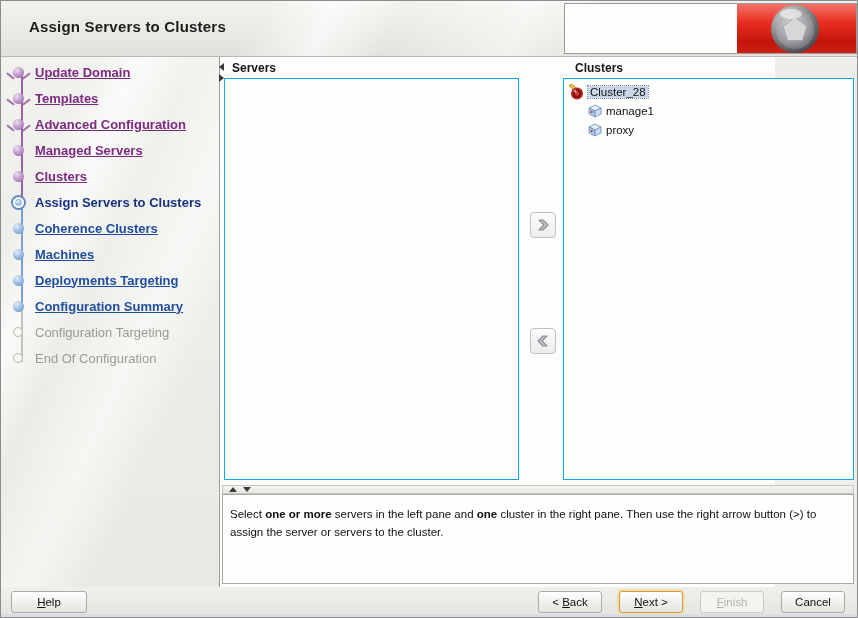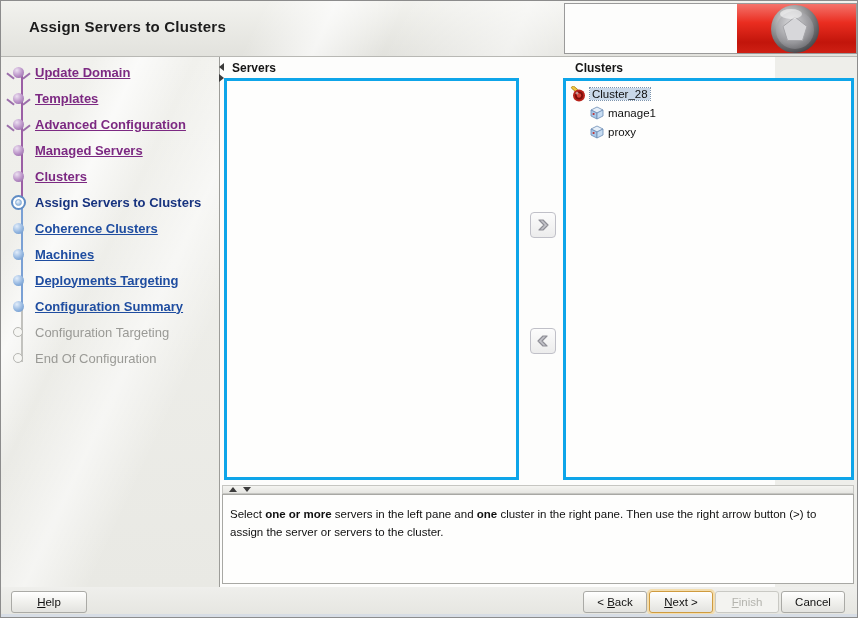--- a/index.html
+++ b/index.html
@@ -76,21 +76,21 @@
     position:absolute; left:218px; top:56px; width:556px; height:530px;
     background:#fdfdfc; border-left:1px solid #9d9d99;
   }
   .collapse-arrows { position:absolute; left:-1px; top:3px; width:5px; }
   .tri-left, .tri-right { width:0; height:0; margin:3px 0; }
   .tri-left  { border-top:4px solid transparent; border-bottom:4px solid transparent; border-right:5px solid #3c3c3c; }
   .tri-right { border-top:4px solid transparent; border-bottom:4px solid transparent; border-left:5px solid #3c3c3c; }
   .pane-label { position:absolute; font-size:12px; font-weight:bold; color:#151515; }
   #servers-label  { left:12px;  top:4px; }
   #clusters-label { left:355px; top:4px; }
-  .list-pane { position:absolute; top:21px; height:402px; background:#fefefd; border:3px solid #0ea5e9; }
+  .list-pane { position:absolute; top:21px; height:402px; background:#fefefd; border:1px solid #0ea5e9; }
   #servers-pane  { left:4px;   width:295px; }
   #clusters-pane { left:343px; width:291px; }
 
   
   #cluster-tree { padding:3px 2px; }
   .tree-row { display:flex; align-items:center; height:19px; font-size:11.5px; color:#101010; cursor:default; }
   .tree-row .ico { margin-right:4px; display:flex; }
   .tree-root { padding-left:2px; }
   .tree-child { padding-left:22px; }
   .sel { background:#c9d8e9; outline:1px dotted #7c94ae; padding:0 2px; }
@@ -131,21 +131,21 @@
   .btn {
     height:22px; min-width:64px; padding:0 2px;
     border:1px solid #aaaaa6; border-radius:3px;
     background:linear-gradient(#ffffff,#f2f2ef 45%,#e3e3df);
     font-family:"Liberation Sans", sans-serif;
     font-size:11.5px; color:#111; cursor:pointer;
   }
   .btn u { text-decoration:underline; }
   .btn:disabled { color:#b4b4ae; background:#f3f3f0; border-color:#c9c9c4; cursor:default; }
   #help-btn { position:absolute; left:10px; top:4px; width:76px; }
-  #footer-right { position:absolute; right:14px; top:4px; display:flex; gap:2px; }
+  #footer-right { position:absolute; right:14px; top:4px; display:flex; gap:17px; }
   #next-btn {
     border:1px solid #cf9b3f;
     box-shadow:0 0 0 2px #f3ddae;
   }
 </style>
 </head>
 <body>
 
 <div id="window">
 

